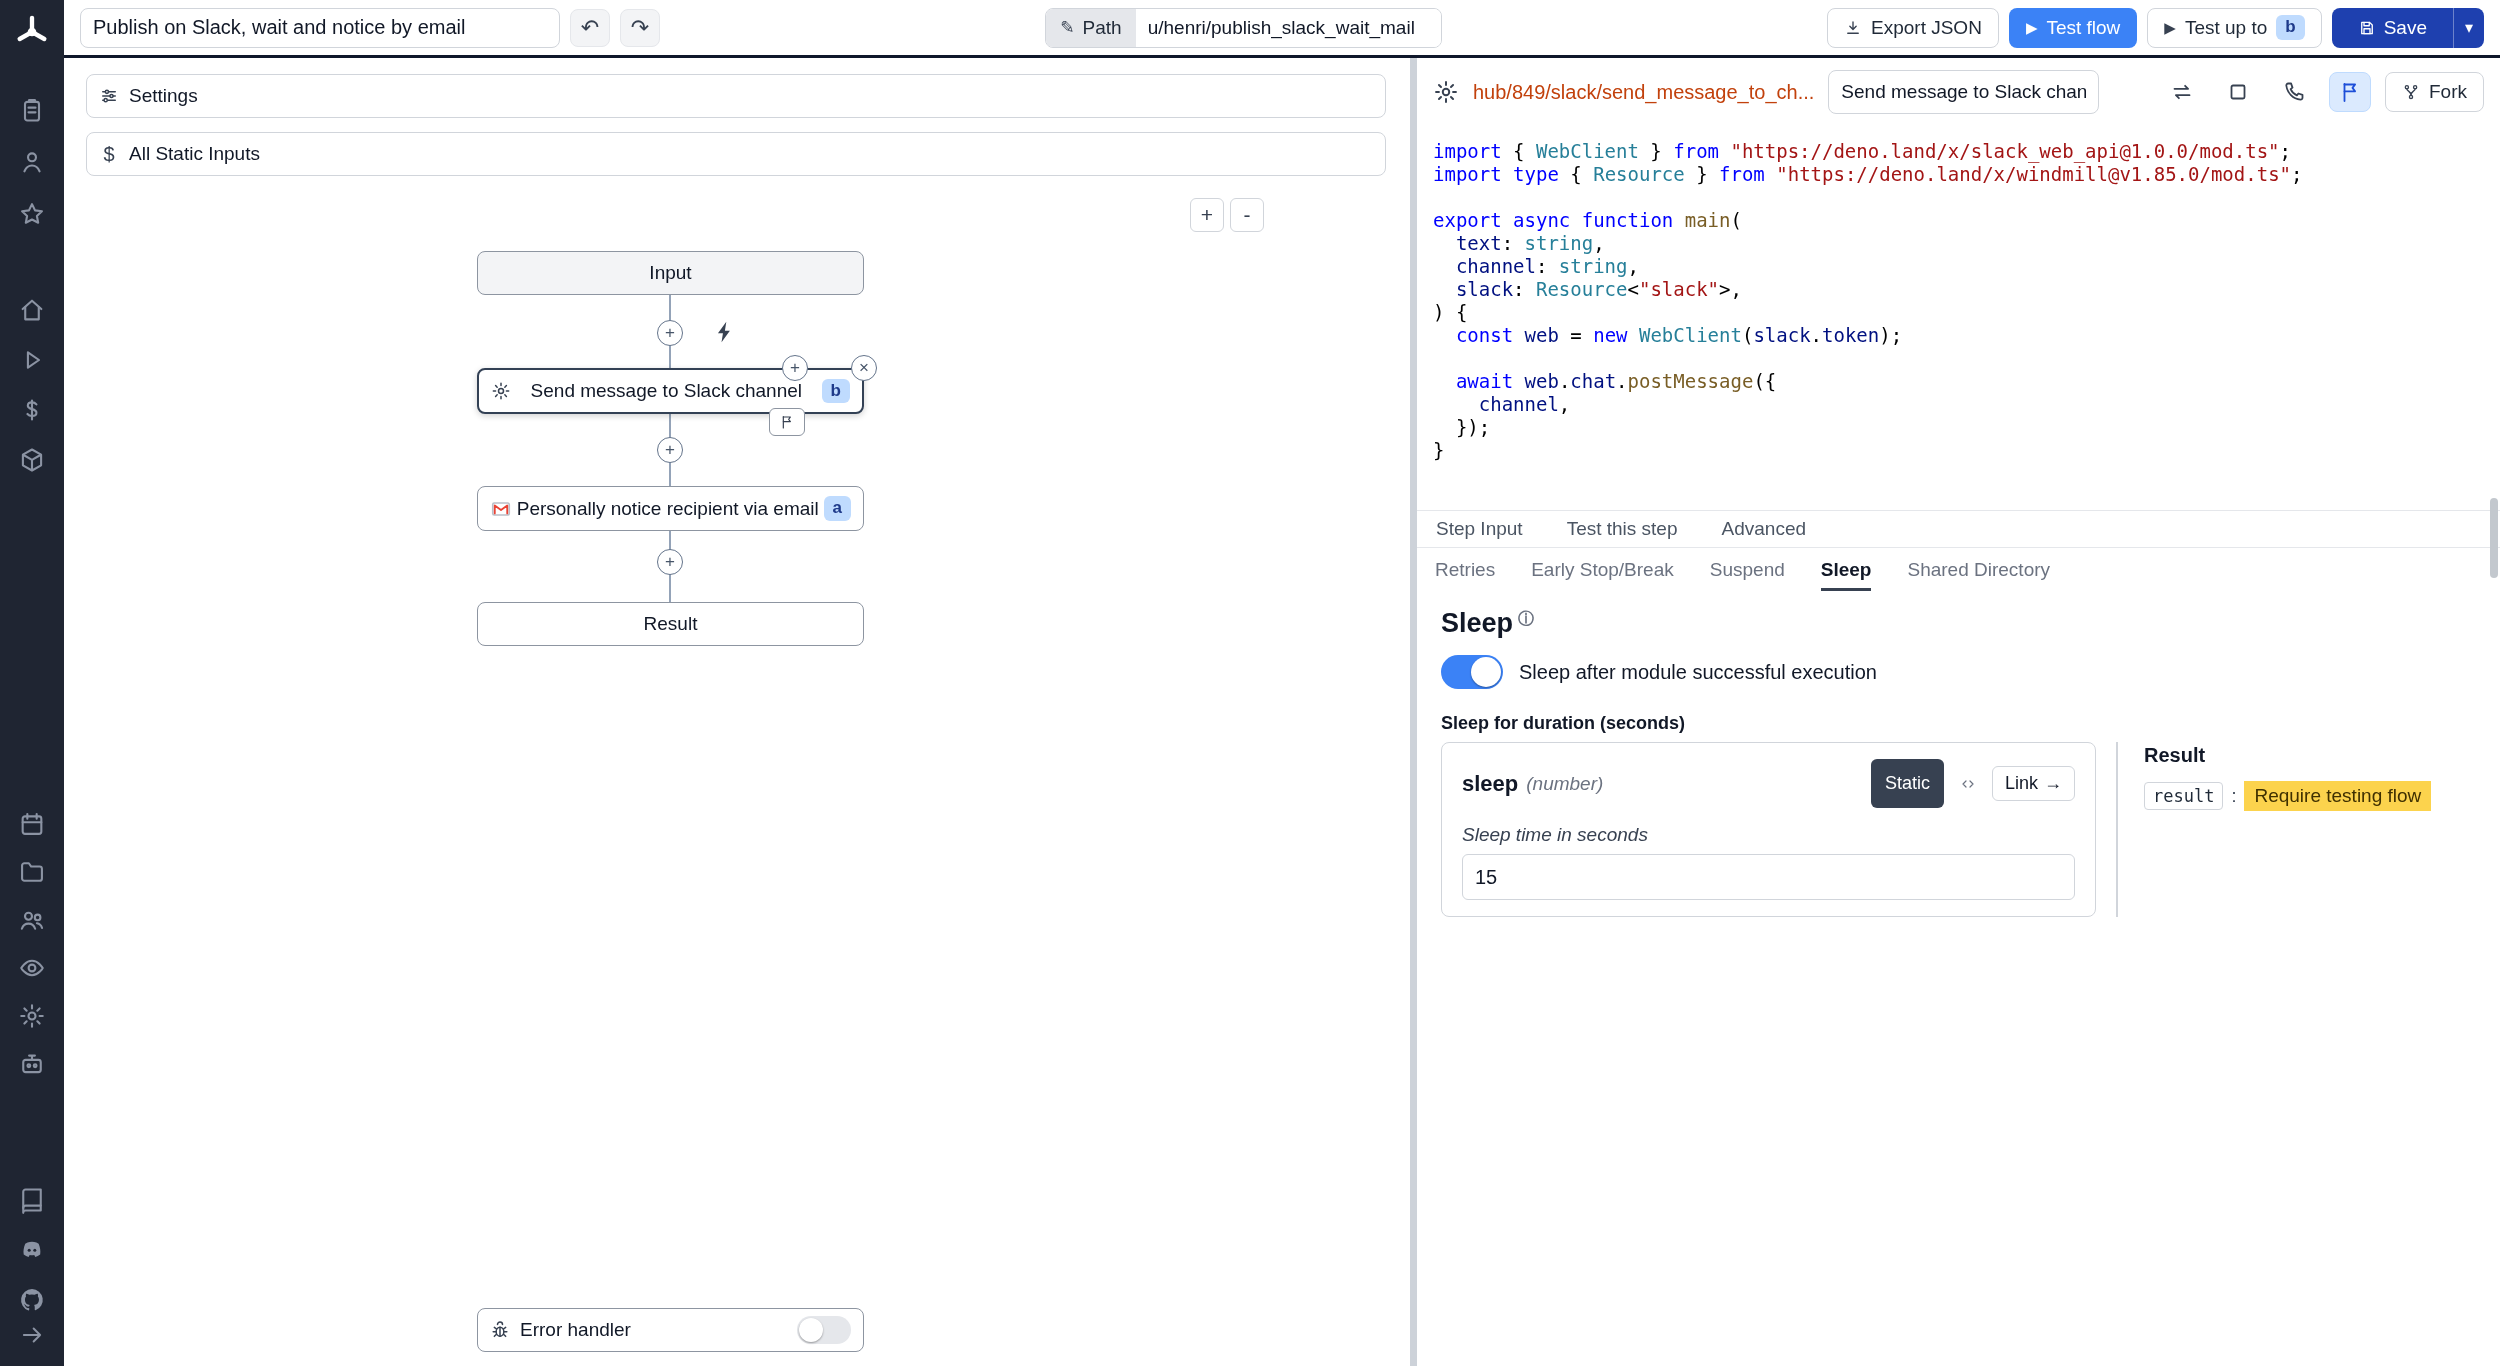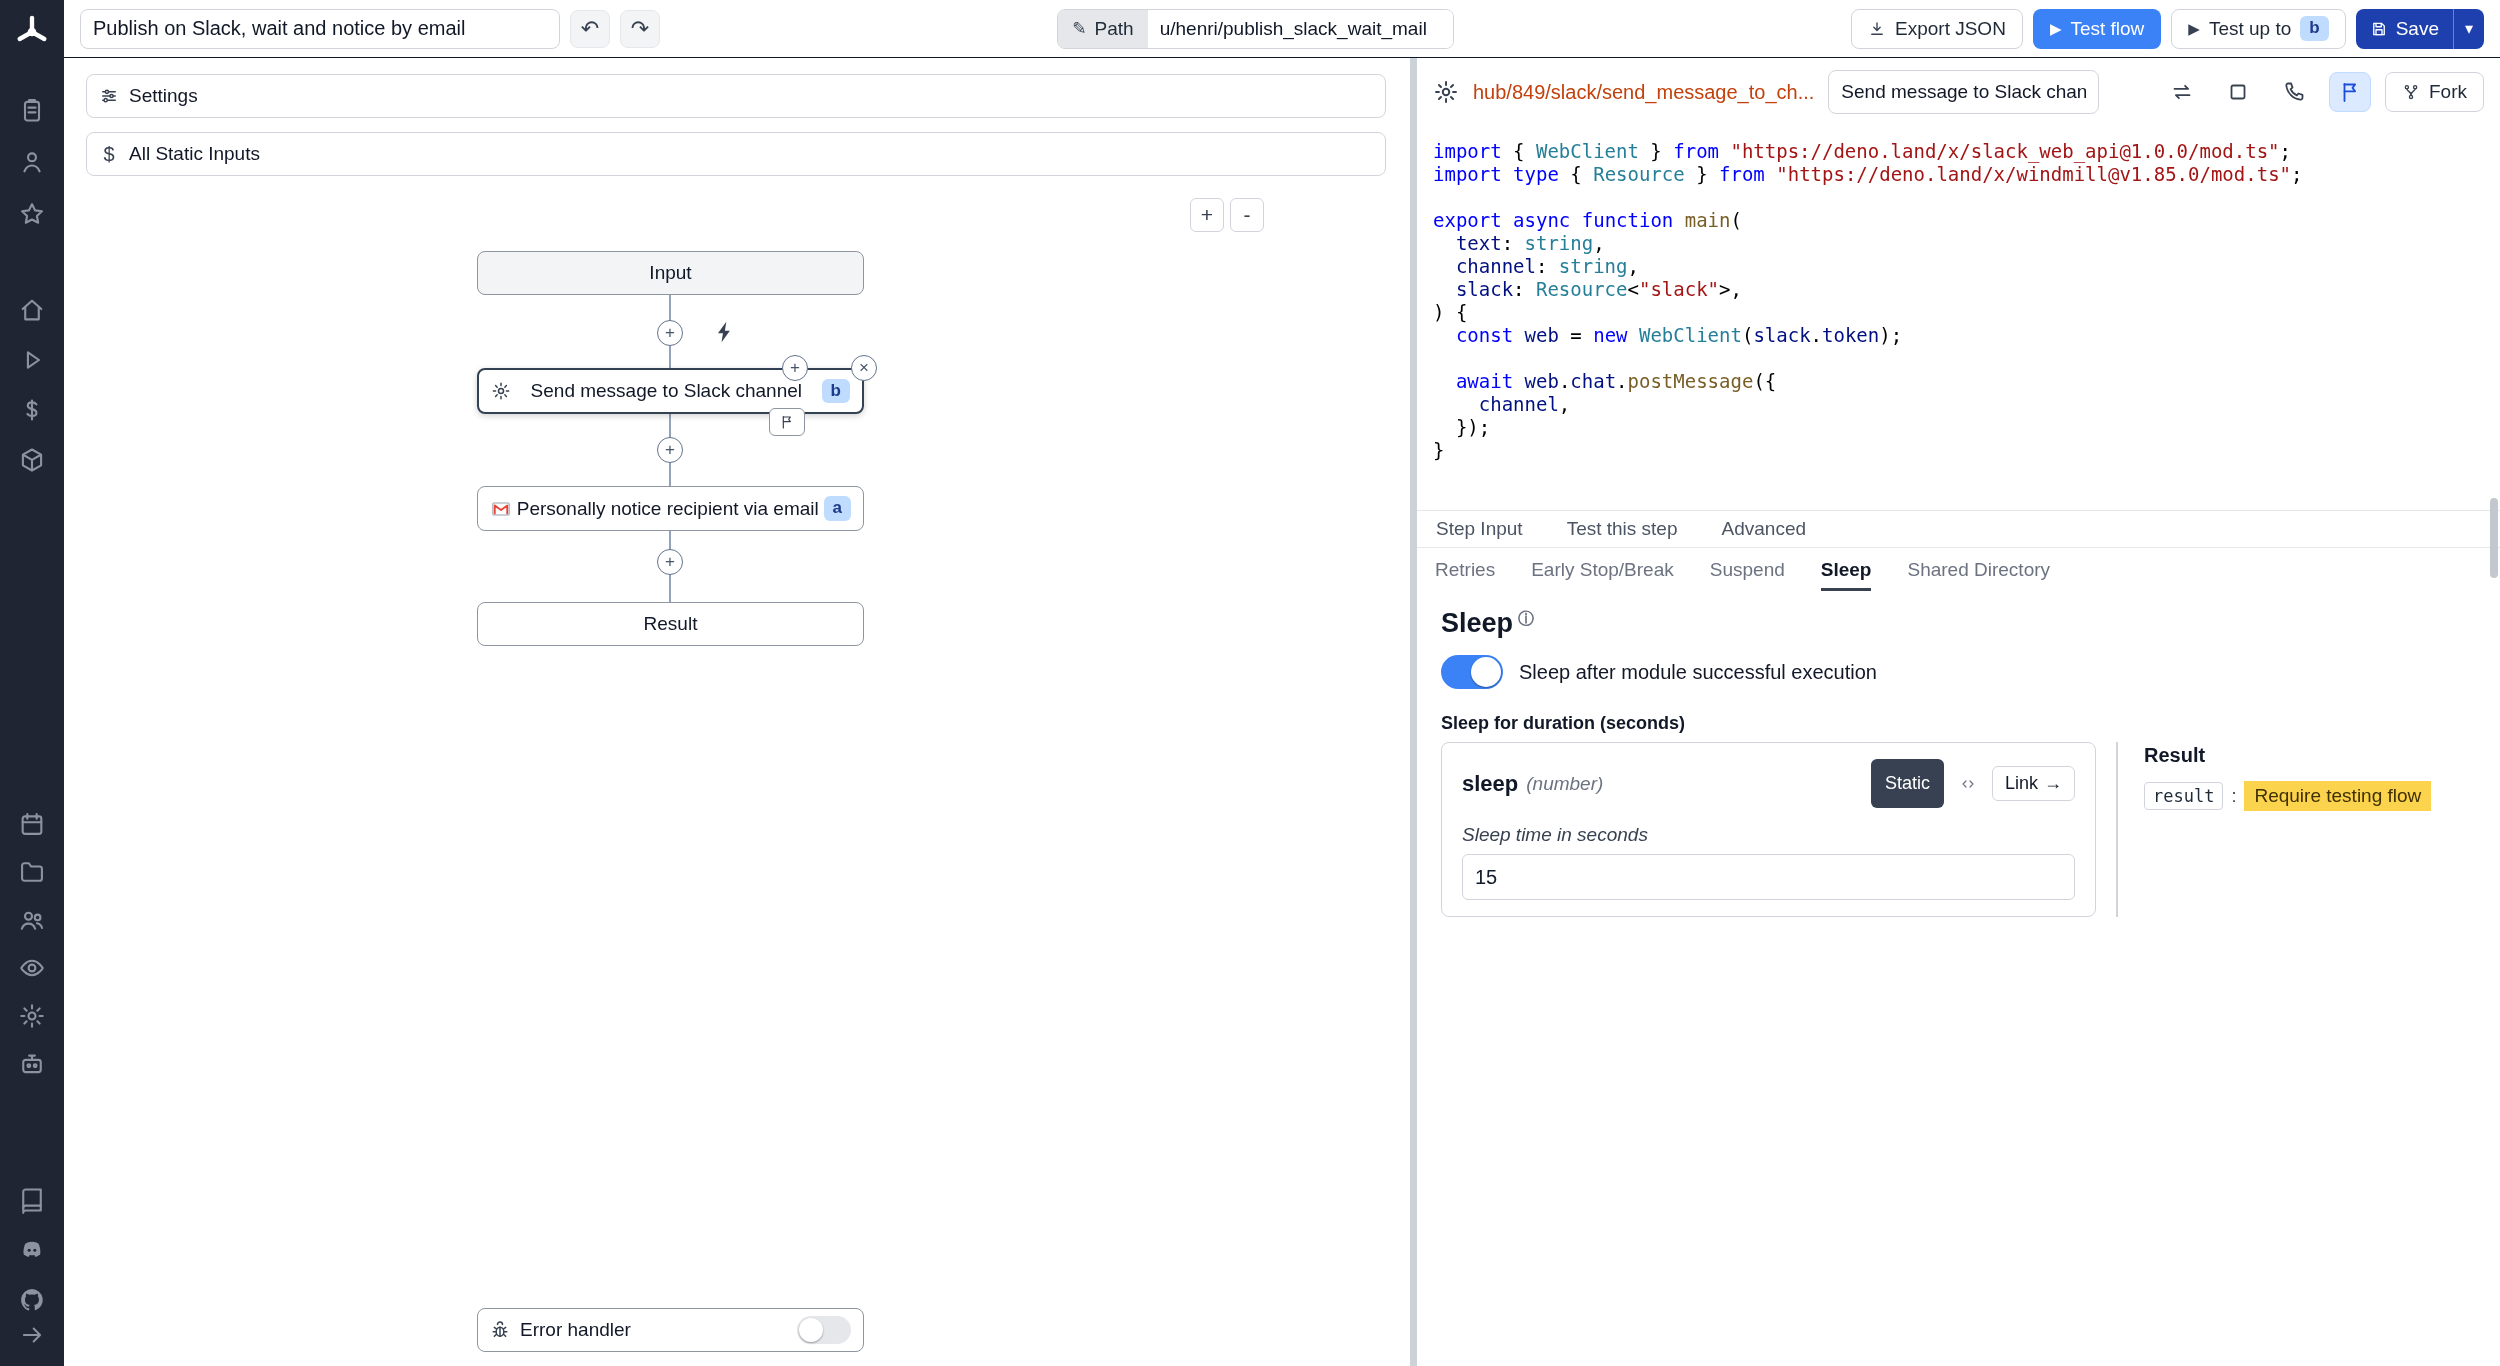--- a/index.html
+++ b/index.html
@@ -18,39 +18,39 @@
 
   .svgicon{display:inline-flex;align-items:center;justify-content:center;flex-shrink:0;}
   .i16{width:16px;height:16px;} .i18{width:18px;height:18px;} .i20{width:20px;height:20px;}
   .i22{width:22px;height:22px;} .i24{width:24px;height:24px;} .i26{width:26px;height:26px;}
   .dark{color:#374151;}
 
   
   .main{margin-left:64px;height:1366px;display:flex;flex-direction:column;}
 
   
-  .topbar{height:58px;background:#fff;border-bottom:1px solid #0f172a;display:flex;align-items:center;
+  .topbar{height:58px;background:#fff;border-bottom:3px solid #0f172a;display:flex;align-items:center;
           padding:0 16px;gap:10px;flex-shrink:0;}
   .title-input{width:480px;height:40px;border:1px solid #d1d5db;border-radius:8px;padding:0 12px;
                font-size:20px;color:#111827;font-family:inherit;}
   .sq-btn{width:40px;height:38px;border-radius:8px;background:#f3f4f6;border:1px solid #e5e7eb;font-size:22px;
           color:#374151;display:inline-flex;align-items:center;justify-content:center;cursor:pointer;}
   .sp{flex:1;}
   .path-group{display:flex;height:40px;border:1px solid #d1d5db;border-radius:8px;overflow:hidden;background:#fff;}
   .path-left{display:flex;align-items:center;gap:8px;background:#e5e7eb;padding:0 14px;font-size:19px;color:#1f2937;}
   .pencil{font-size:17px;color:#374151;}
   .path-input{width:305px;border:none;padding:0 12px;font-size:19px;color:#111827;font-family:inherit;}
   .btn{height:40px;display:inline-flex;align-items:center;gap:9px;padding:0 16px;border-radius:8px;
        font-size:19px;border:1px solid transparent;background:#fff;color:#1f2937;font-family:inherit;cursor:pointer;}
   .btn.outline{border-color:#d1d5db;}
   .btn.primary{background:#3b82f6;color:#fff;font-weight:500;}
   .play{font-size:15px;}
   .badge{background:#bfdbfe;color:#1e3a8a;border-radius:6px;padding:2px 9px;font-size:17px;font-weight:600;line-height:1.2;}
   .save-split{display:inline-flex;height:40px;border-radius:8px;overflow:hidden;background:#1e40af;color:#fff;cursor:pointer;}
-  .save-main{display:flex;align-items:center;gap:8px;padding:0 14px;font-size:19px;font-weight:500;}
+  .save-main{display:flex;align-items:center;gap:8px;padding:0 26px;font-size:19px;font-weight:500;}
   .save-caret{display:flex;align-items:center;padding:0 11px;border-left:1px solid rgba(255,255,255,.35);font-size:16px;}
 
   
   .content{flex:1;display:flex;min-height:0;}
 
   
   .flow-pane{width:1346px;position:relative;background:#fff;flex-shrink:0;}
   .panel-bar{position:absolute;left:22px;right:24px;height:44px;border:1px solid #d1d5db;border-radius:8px;
              background:#fff;display:flex;align-items:center;gap:10px;padding:0 12px;font-size:19px;color:#111827;cursor:pointer;}
   .dollar-glyph{font-size:20px;color:#374151;font-weight:500;width:20px;text-align:center;}

